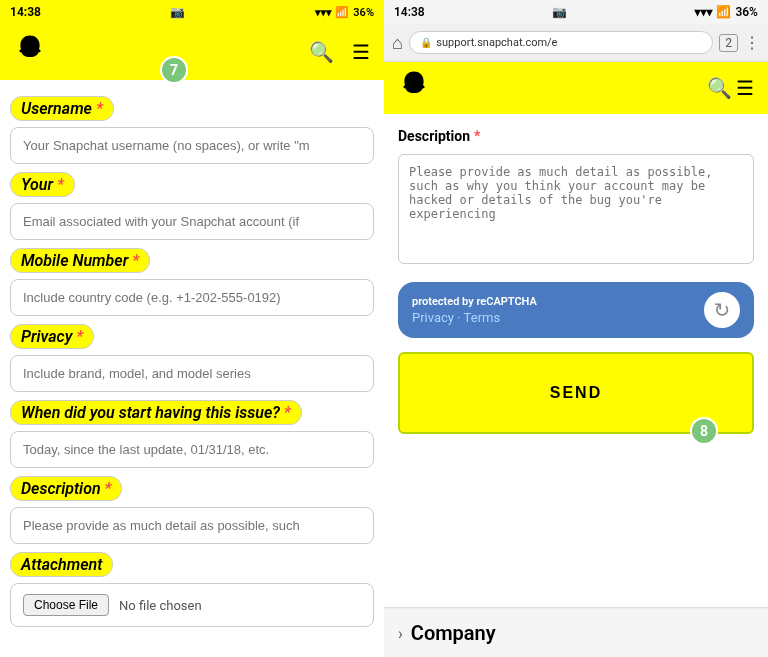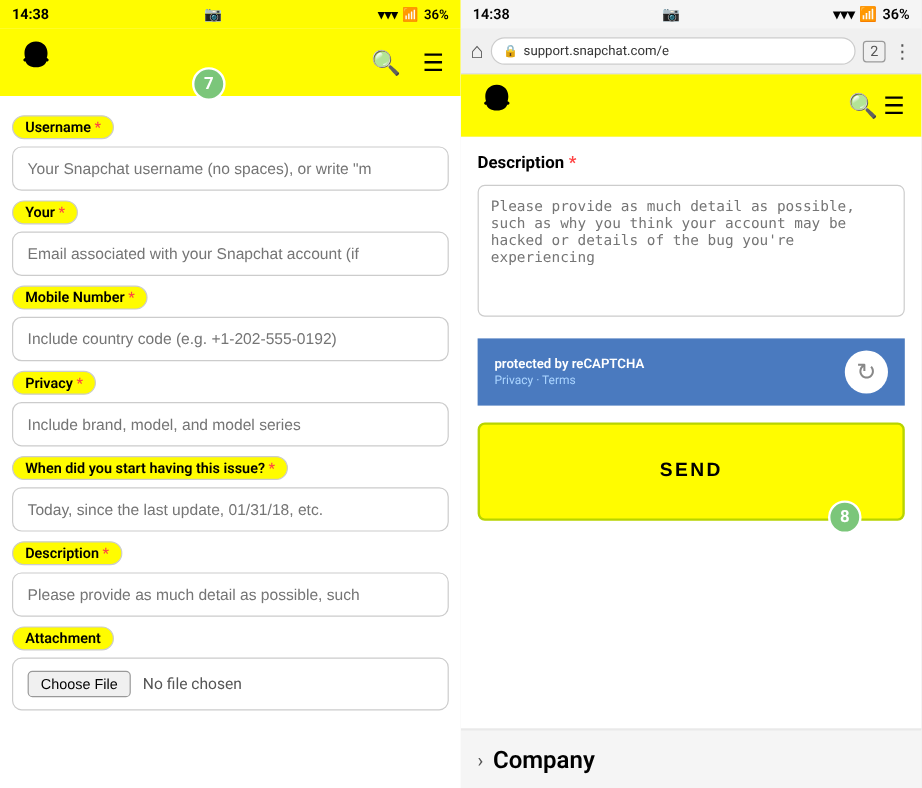--- a/index.html
+++ b/index.html
@@ -70,24 +70,25 @@
       padding: 10px 10px;
       background: #fff;
     }
 
     .field-label {
       display: inline-block;
       background: #FFFC00;
       border: 1.5px solid #ccc;
       border-radius: 12px;
       padding: 2px 10px;
-      font-size: 12px;
+      font-size: 16px;
       font-weight: 600;
       margin-bottom: 6px;
       margin-top: 6px;
+      font-style: italic;
     }
     .required-star {
       color: #ff4444;
     }
     .field-input {
       width: 100%;
       border: 1px solid #ccc;
       border-radius: 8px;
       padding: 10px 12px;
       font-size: 13px;
@@ -204,31 +205,31 @@
       border-radius: 6px;
       padding: 10px;
       font-size: 12px;
       color: #bbb;
       resize: none;
       background: #fff;
     }
 
     .recaptcha-box {
       background: #4a7abf;
-      border-radius: 0;
+      border-radius: 16px;
       padding: 10px 14px;
       display: flex;
       align-items: center;
       justify-content: space-between;
       margin-top: 14px;
       margin-bottom: 14px;
     }
     .recaptcha-left { }
     .recaptcha-text { color: #fff; font-size: 11px; font-weight: 600; }
-    .recaptcha-links { color: #aad4ff; font-size: 10px; margin-top: 2px; }
+    .recaptcha-links { color: #aad4ff; font-size: 13px; margin-top: 2px; }
     .recaptcha-checkbox {
       width: 36px; height: 36px;
       background: #fff;
       border-radius: 50%;
       display: flex; align-items: center; justify-content: center;
       font-size: 20px; color: #888;
     }
 
     .send-button {
       width: 100%;

